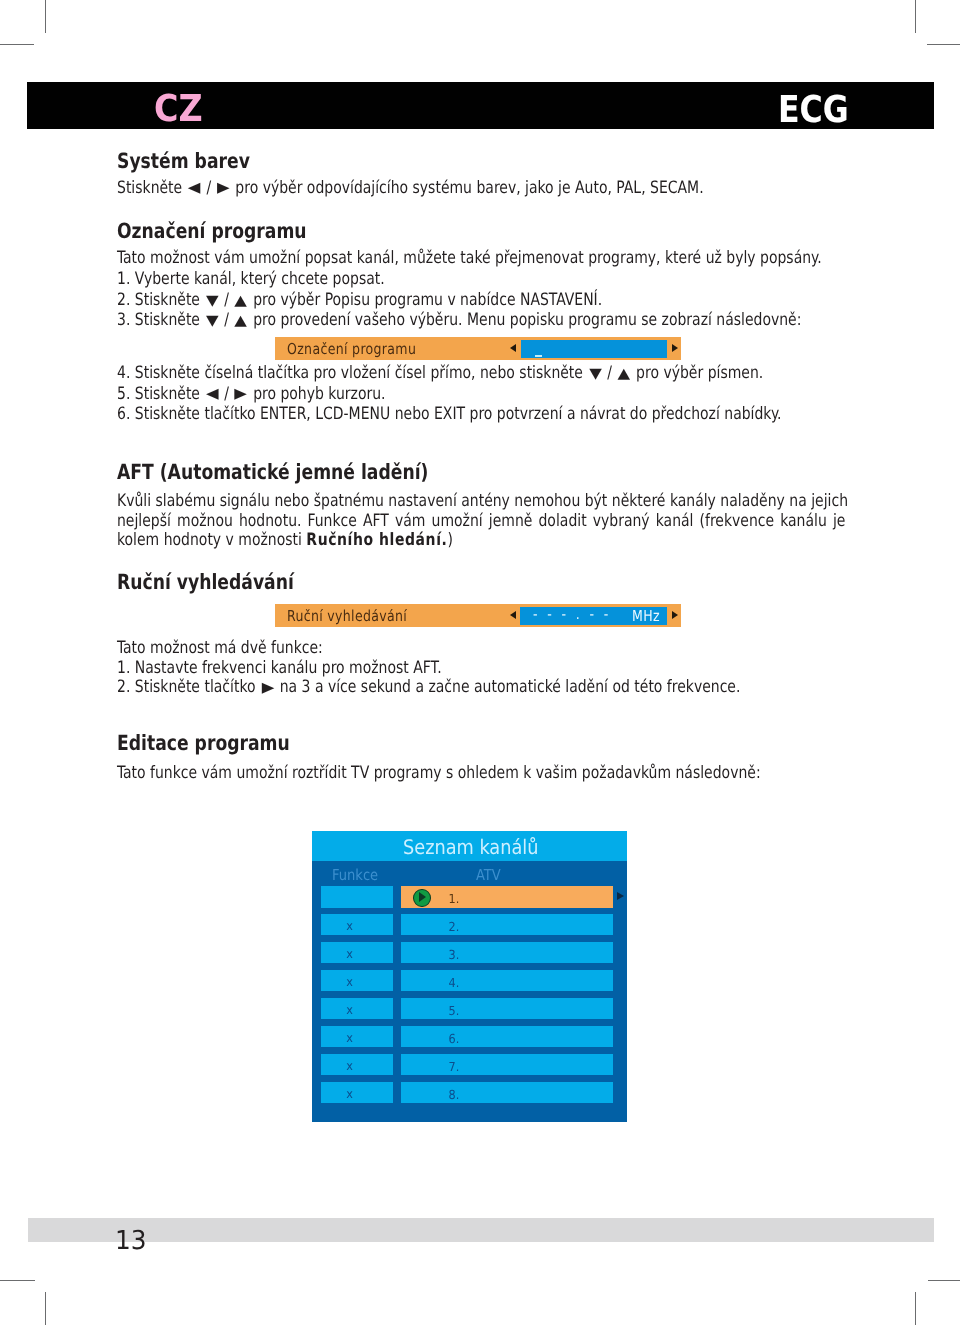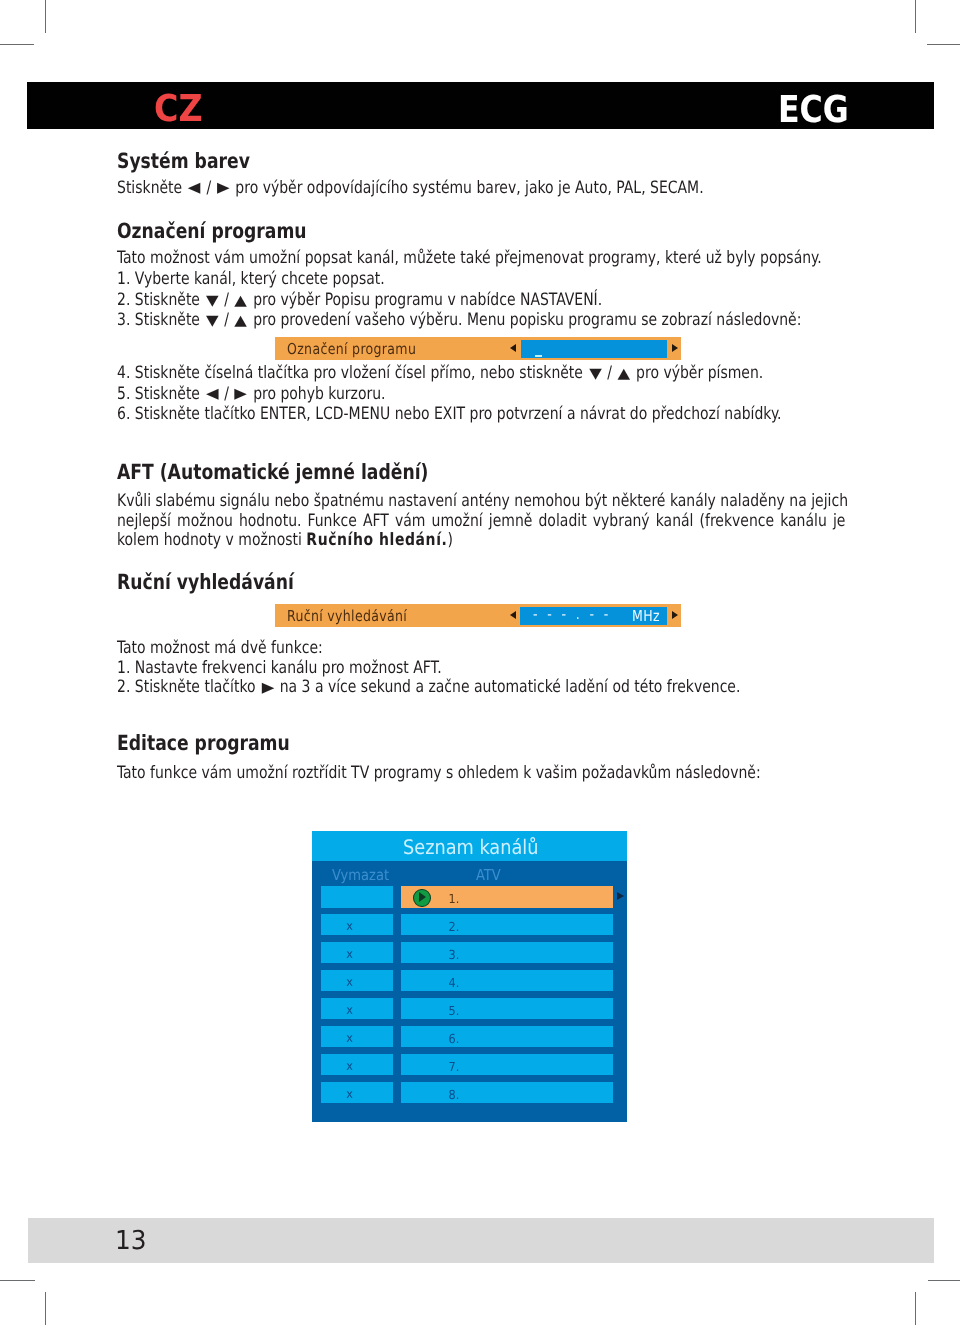--- a/index.html
+++ b/index.html
@@ -8,21 +8,21 @@
        font-family:"DejaVu Sans",sans-serif;font-stretch:condensed;color:#231f20;
        -webkit-font-smoothing:antialiased;text-rendering:geometricPrecision;}
   .page{position:absolute;left:0;top:0;width:960px;height:1325px;overflow:hidden;background:#fff;}
 
   
   .cm{position:absolute;background:#6b6c6e;}
 
   
   .band{position:absolute;left:27px;top:81.5px;width:907px;height:47.5px;background:#010101;}
   .band .lang{position:absolute;left:127px;top:8px;font-stretch:condensed;font-size:37px;
-        font-weight:bold;color:#ef4444;line-height:37px;transform:scaleX(1.0);transform-origin:left top;}
+        font-weight:bold;color:#f9a8d4;line-height:37px;transform:scaleX(1.0);transform-origin:left top;}
   .band .brand{position:absolute;left:751px;top:9px;font-stretch:condensed;font-size:37px;
         font-weight:bold;color:#ffffff;line-height:37px;transform:scaleX(0.95);transform-origin:left top;}
 
   
   .h2{position:absolute;left:117px;font-size:21px;font-weight:bold;line-height:21px;white-space:nowrap;
       transform:scaleX(0.91);transform-origin:left top;}
   .p{position:absolute;left:117px;font-size:17px;line-height:17px;white-space:nowrap;
      transform:scaleX(0.9145);transform-origin:left top;}
   .ar{font-size:15px;position:relative;top:-0.2px;display:inline-block;
       transform:scale(1.33,0.95);transform-origin:center;margin:0 3.2px;}
@@ -61,21 +61,21 @@
   .playbtn i{position:absolute;left:4.4px;top:2.6px;width:0;height:0;
        border-top:5px solid transparent;border-bottom:5px solid transparent;
        border-left:7.7px solid #0d3a25;display:block;}
   .legend{position:absolute;left:312px;top:1122px;width:315px;height:34px;background:#bcc0c4;}
   .legend .dot{position:absolute;width:14px;height:14px;border-radius:50%;}
   .legend .lt{position:absolute;color:#ffffff;font-size:14px;font-stretch:condensed;line-height:14px;
        white-space:nowrap;transform:scaleX(0.93);transform-origin:left top;}
   .legend .arrow{position:absolute;display:block;line-height:0;}
 
   
-  .footer{position:absolute;left:27.5px;top:1218px;width:906px;height:45px;background:#d9d9da;}
+  .footer{position:absolute;left:27.5px;top:1218px;width:906px;height:24px;background:#d9d9da;}
   .footer .pg{position:absolute;left:87.5px;top:10px;font-size:26px;color:#231f20;
        font-stretch:condensed;line-height:26px;transform:scaleX(1.06);transform-origin:left top;}
 </style>
 </head>
 <body>
 
 <div class="page">
 
   <div class="cm" style="left:45px;top:0;width:1px;height:33px;"></div>
   <div class="cm" style="left:0;top:44px;width:34px;height:1px;"></div>
@@ -133,21 +133,21 @@
   <div class="p" style="top:639.6px">Tato možnost má dvě funkce:</div>
   <div class="p" style="top:660.2px">1. Nastavte frekvenci kanálu pro možnost AFT.</div>
   <div class="p" style="top:679.4px">2. Stiskněte tlačítko <span class="ar">▶</span> na 3 a více sekund a začne automatické ladění od této frekvence.</div>
 
   <div class="h2" style="top:732.5px">Editace programu</div>
   <div class="p" style="top:764.9px">Tato funkce vám umožní roztřídit TV programy s ohledem k vašim požadavkům následovně:</div>
 
   <div class="clist">
     <div class="titlebar"></div>
     <div class="titletxt">Seznam kanálů</div>
-    <div class="hdr" style="left:20px;top:37px">Vymazat</div>
+    <div class="hdr" style="left:20px;top:37px">Funkce</div>
     <div class="hdr" style="left:164px;top:37px">ATV</div>
     <div id="rows">
         <div class="cellA" style="top: 55.3px;"></div>
         <div class="cellB sel" style="top: 55.3px;">1.</div>
         <div class="playbtn" style="left: 101.2px; top: 57.5px;">
           <i></i>
         </div>
         <div class="cursorTri" style="left: 304.5px; top: 60.8px;"></div>
         <div class="cellA" style="top: 83.2px;">x</div>
         <div class="cellB" style="top: 83.2px;">2.</div>

